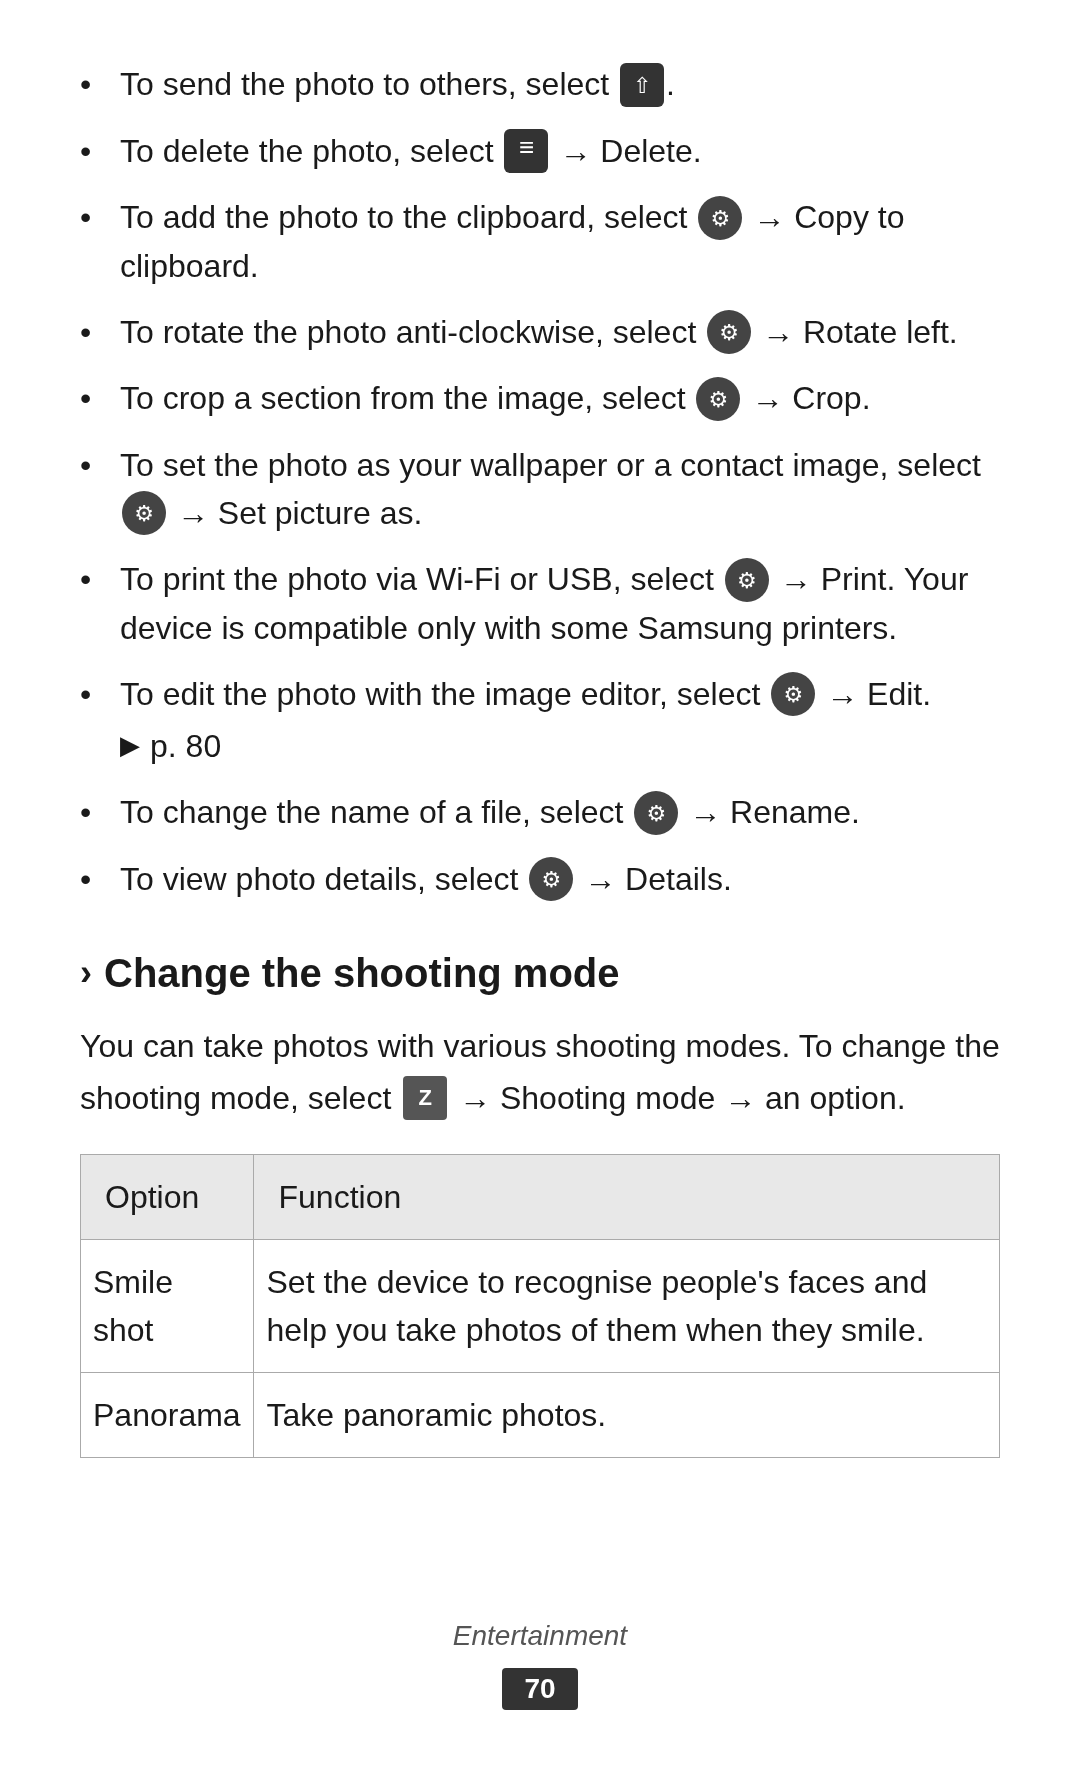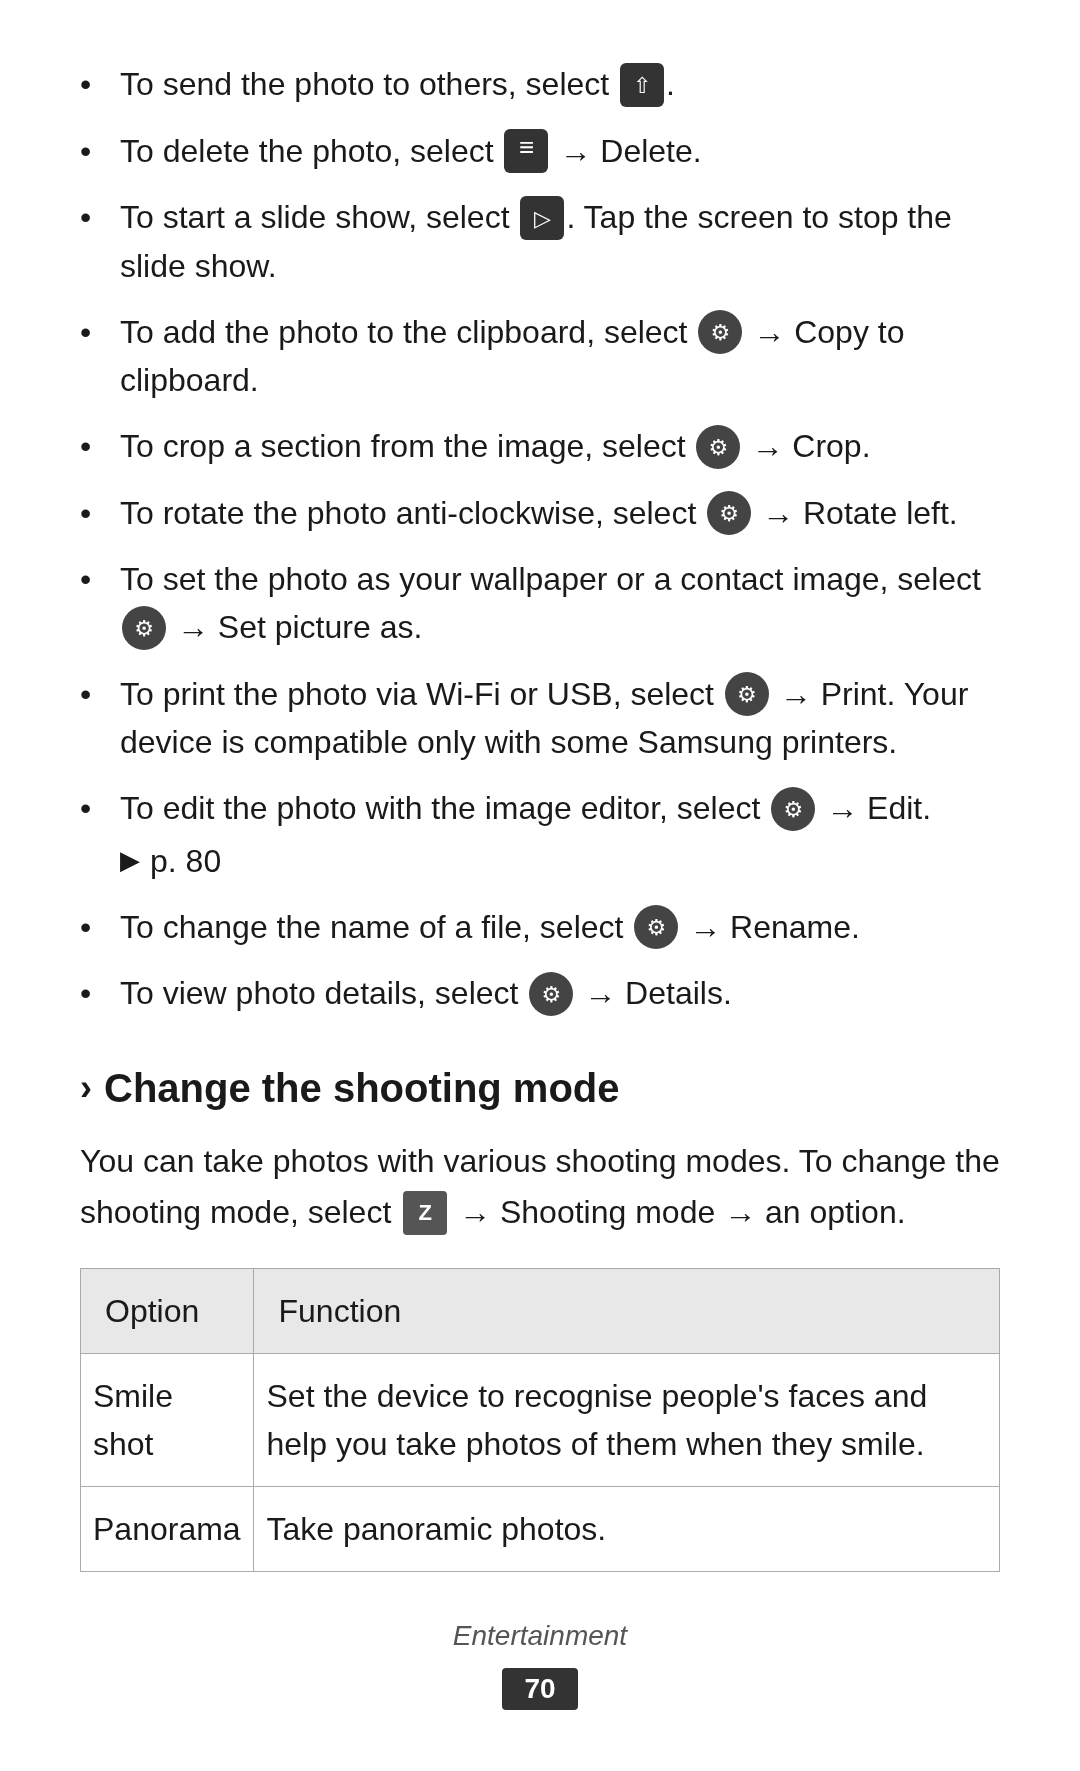--- a/index.html
+++ b/index.html
@@ -230,41 +230,37 @@
     <span>To send the photo to others, select</span>
     <span class="icon-inline share-icon"></span>.
   </li>
 
   <li>
     <span>To delete the photo, select</span>
     <span class="icon-inline menu-icon"></span>
     → <span class="bold">Delete</span>.
   </li>
 
-  <li>
-    <span>To start a slide show, select</span>
-    <span class="icon-inline slide-icon"></span><span>. Tap the screen to stop the slide show.</span>
-  </li>
 
   <li>
     <span>To add the photo to the clipboard, select</span>
     <span class="icon-inline options-icon"></span>
     → <span class="bold">Copy to clipboard</span>.
   </li>
 
   <li>
+    <span>To rotate the photo anti-clockwise, select</span>
+    <span class="icon-inline options-icon"></span>
+    → <span class="bold">Rotate left</span>.
+  </li>
+
+  <li>
     <span>To crop a section from the image, select</span>
     <span class="icon-inline options-icon"></span>
     → <span class="bold">Crop</span>.
-  </li>
-
-  <li>
-    <span>To rotate the photo anti-clockwise, select</span>
-    <span class="icon-inline options-icon"></span>
-    → <span class="bold">Rotate left</span>.
   </li>
 
 
   <li>
     <span>To set the photo as your wallpaper or a contact image, select</span>
     <span class="icon-inline options-icon"></span>
     → <span class="bold">Set picture as</span>.
   </li>
 
   <li>

